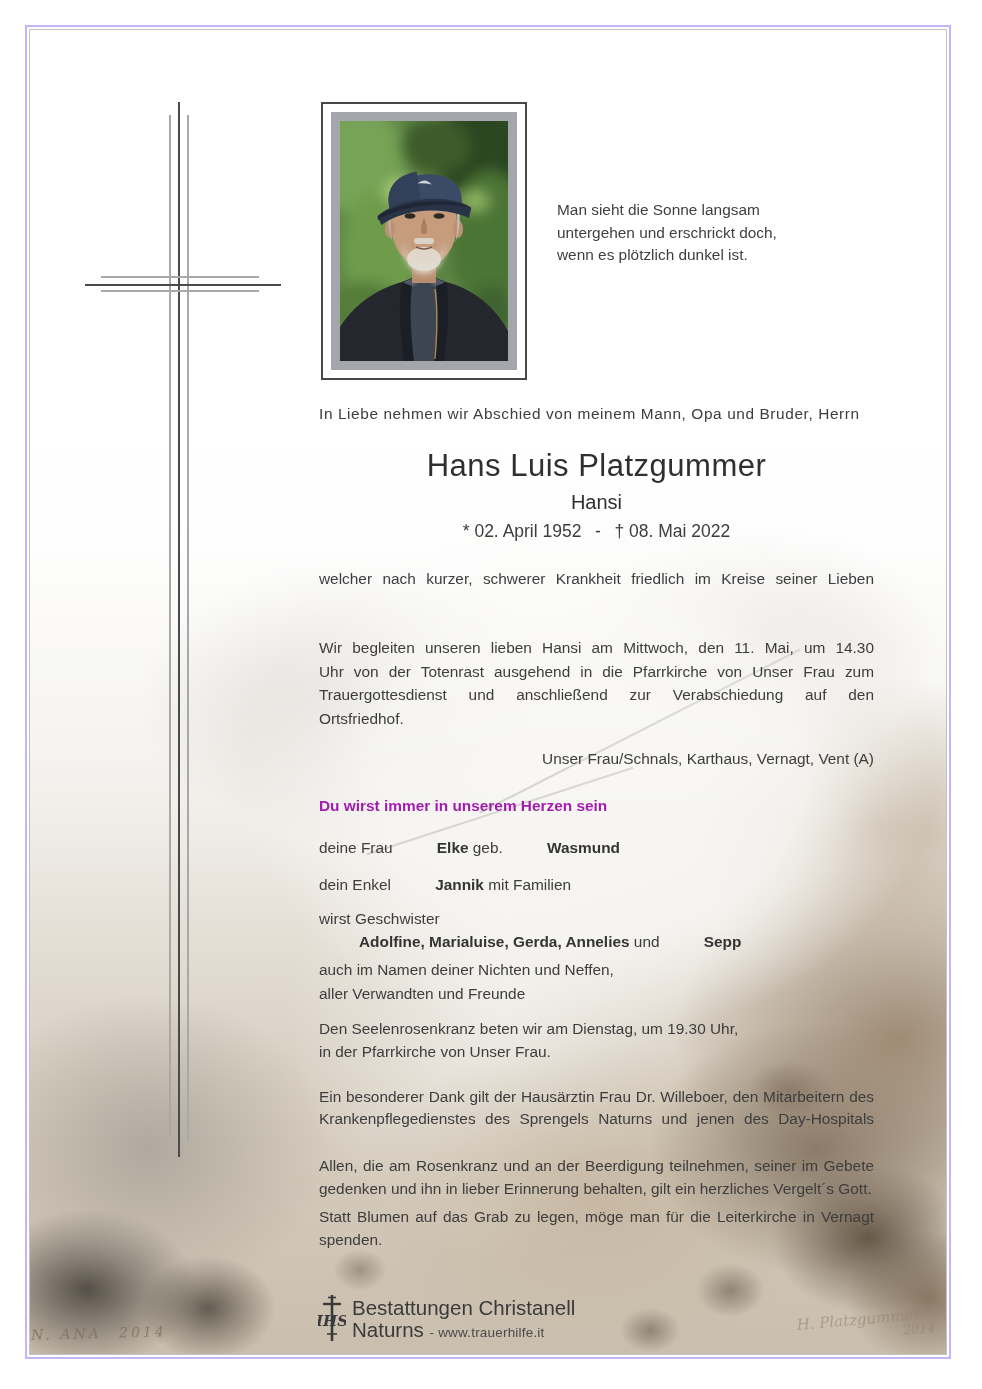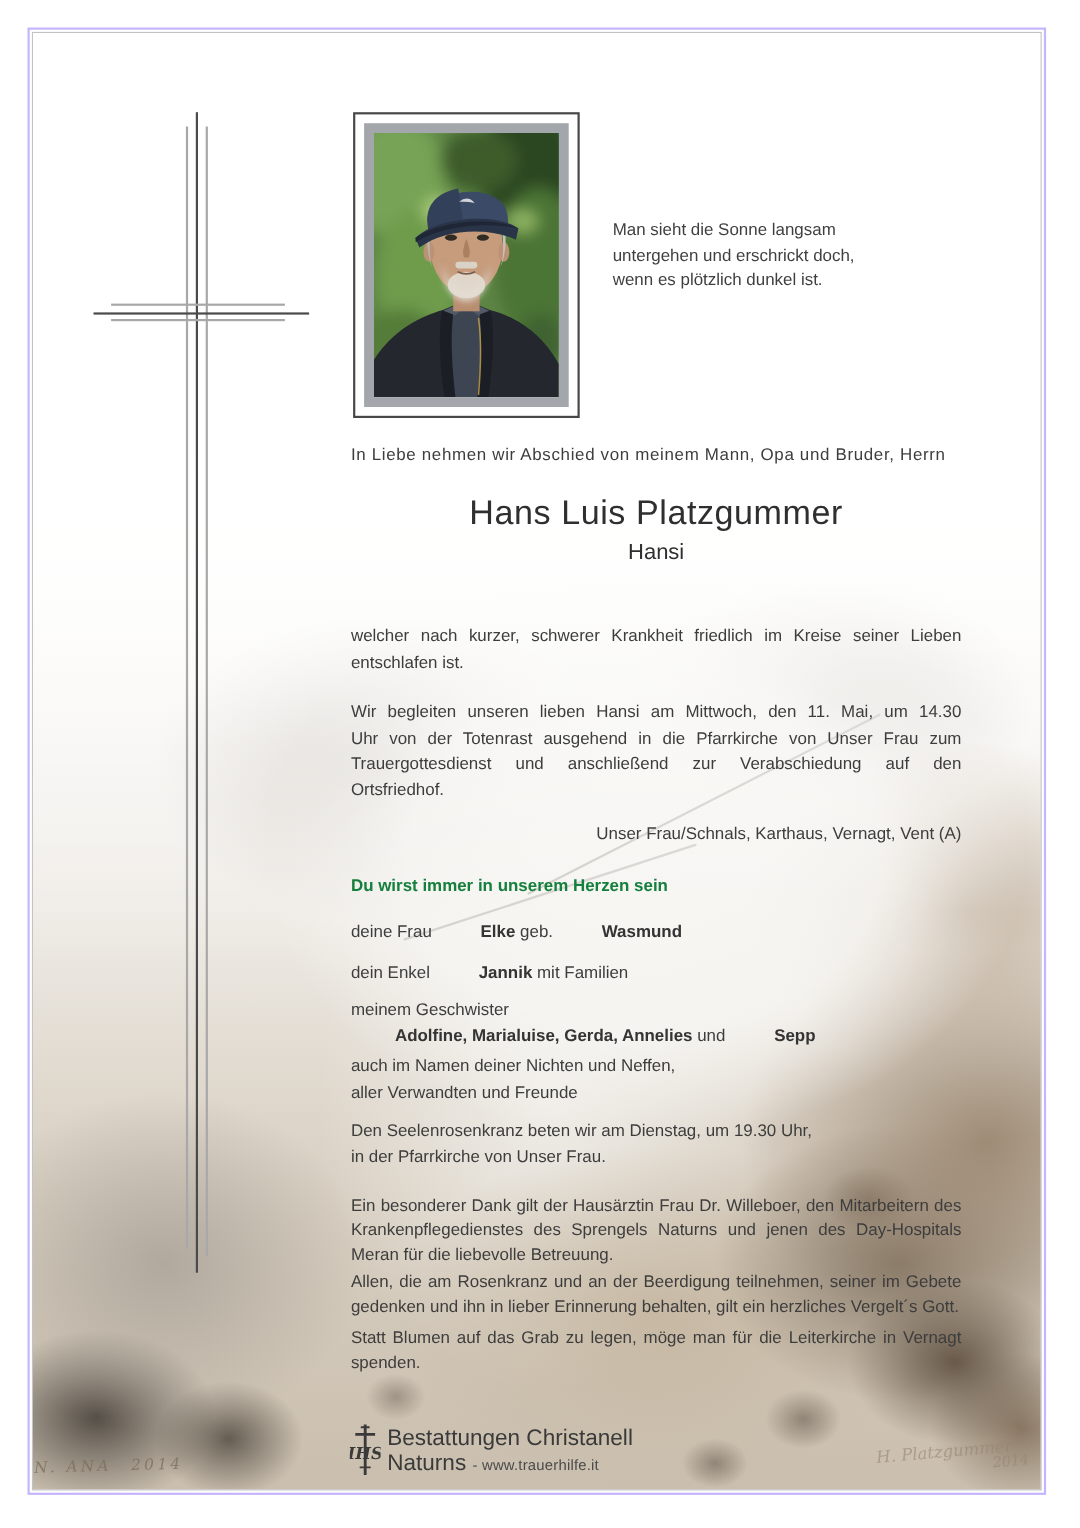--- a/index.html
+++ b/index.html
@@ -71,21 +71,21 @@
   .jline{text-align:justify;text-align-last:justify;}
   .jline.jlast{text-align-last:left;}
   .quote{position:absolute;left:530px;top:172px;width:270px;font-size:15.4px;line-height:22.5px;color:#3f3f3f;}
   .intro{top:375px;letter-spacing:.6px;}
   .name{top:420px;font-size:31px;line-height:38px;text-align:center;color:#2f2f2f;letter-spacing:.5px;}
   .nickname{top:463px;font-size:20px;line-height:25px;text-align:center;color:#2f2f2f;}
   .dates{top:493px;font-size:17.5px;line-height:23px;text-align:center;}
   .p-welcher{top:540px;}
   .p-wir{top:609px;}
   .places{top:720px;text-align:right;}
-  .motto{top:767px;font-weight:bold;color:#15803d;}
+  .motto{top:767px;font-weight:bold;color:#a21caf;}
   .fam-wife{top:809px;}
   .fam-grandson{top:846px;}
   .fam-siblings{top:880px;line-height:23px;}
   .fam-also{top:931px;line-height:23.5px;}
   .rosary{top:990px;line-height:23px;}
   .p-dank{top:1059px;line-height:22px;}
   .p-allen{top:1128px;line-height:22.5px;}
   .p-statt{top:1178px;line-height:23px;}
   .bold{font-weight:bold;color:#343434;padding-left:40px;}
   
@@ -181,49 +181,48 @@
       </div>
     </div>
 
     <div class="quote prelines">Man sieht die Sonne langsam
 untergehen und erschrickt doch,
 wenn es plötzlich dunkel ist.</div>
 
     <div class="tb intro">In Liebe nehmen wir Abschied von meinem Mann, Opa und Bruder, Herrn</div>
     <div class="tb name">Hans Luis Platzgummer</div>
     <div class="tb nickname">Hansi</div>
+    <div class="tb dates">* 02. April 1952  -  † 08. Mai 2022</div>
     <div class="tb p-welcher">
         <div class="jline">welcher nach kurzer, schwerer Krankheit friedlich im Kreise seiner Lieben</div>
-        <div class="jline jlast">entschlafen ist.</div>
       </div>
     <div class="tb p-wir">
         <div class="jline">Wir begleiten unseren lieben Hansi am Mittwoch, den 11. Mai, um 14.30</div>
         <div class="jline">Uhr von der Totenrast ausgehend in die Pfarrkirche von Unser Frau zum</div>
         <div class="jline">Trauergottesdienst und anschließend zur Verabschiedung auf den</div>
         <div class="jline jlast">Ortsfriedhof.</div>
       </div>
     <div class="tb places">Unser Frau/Schnals, Karthaus, Vernagt, Vent (A)</div>
     <div class="tb motto">Du wirst immer in unserem Herzen sein</div>
 
     <div class="tb fam-wife"><span>deine Frau </span><span class="bold">Elke</span><span> geb. </span><span class="bold">Wasmund</span></div>
     <div class="tb fam-grandson"><span>dein Enkel </span><span class="bold">Jannik</span><span> mit Familien</span></div>
     <div class="tb fam-siblings">
-      <div>meinem Geschwister</div>
+      <div>wirst Geschwister</div>
       <div><span class="bold">Adolfine, Marialuise, Gerda, Annelies</span><span> und </span><span class="bold">Sepp</span></div>
     </div>
     <div class="tb fam-also prelines">auch im Namen deiner Nichten und Neffen,
 aller Verwandten und Freunde</div>
 
     <div class="tb rosary prelines">Den Seelenrosenkranz beten wir am Dienstag, um 19.30 Uhr,
 in der Pfarrkirche von Unser Frau.</div>
 
     <div class="tb p-dank">
         <div class="jline">Ein besonderer Dank gilt der Hausärztin Frau Dr. Willeboer, den Mitarbeitern des</div>
         <div class="jline">Krankenpflegedienstes des Sprengels Naturns und jenen des Day-Hospitals</div>
-        <div class="jline jlast">Meran für die liebevolle Betreuung.</div>
       </div>
     <div class="tb p-allen">
         <div class="jline">Allen, die am Rosenkranz und an der Beerdigung teilnehmen, seiner im Gebete</div>
         <div class="jline jlast">gedenken und ihn in lieber Erinnerung behalten, gilt ein herzliches Vergelt´s Gott.</div>
       </div>
     <div class="tb p-statt">
         <div class="jline">Statt Blumen auf das Grab zu legen, möge man für die Leiterkirche in Vernagt</div>
         <div class="jline jlast">spenden.</div>
       </div>
 

